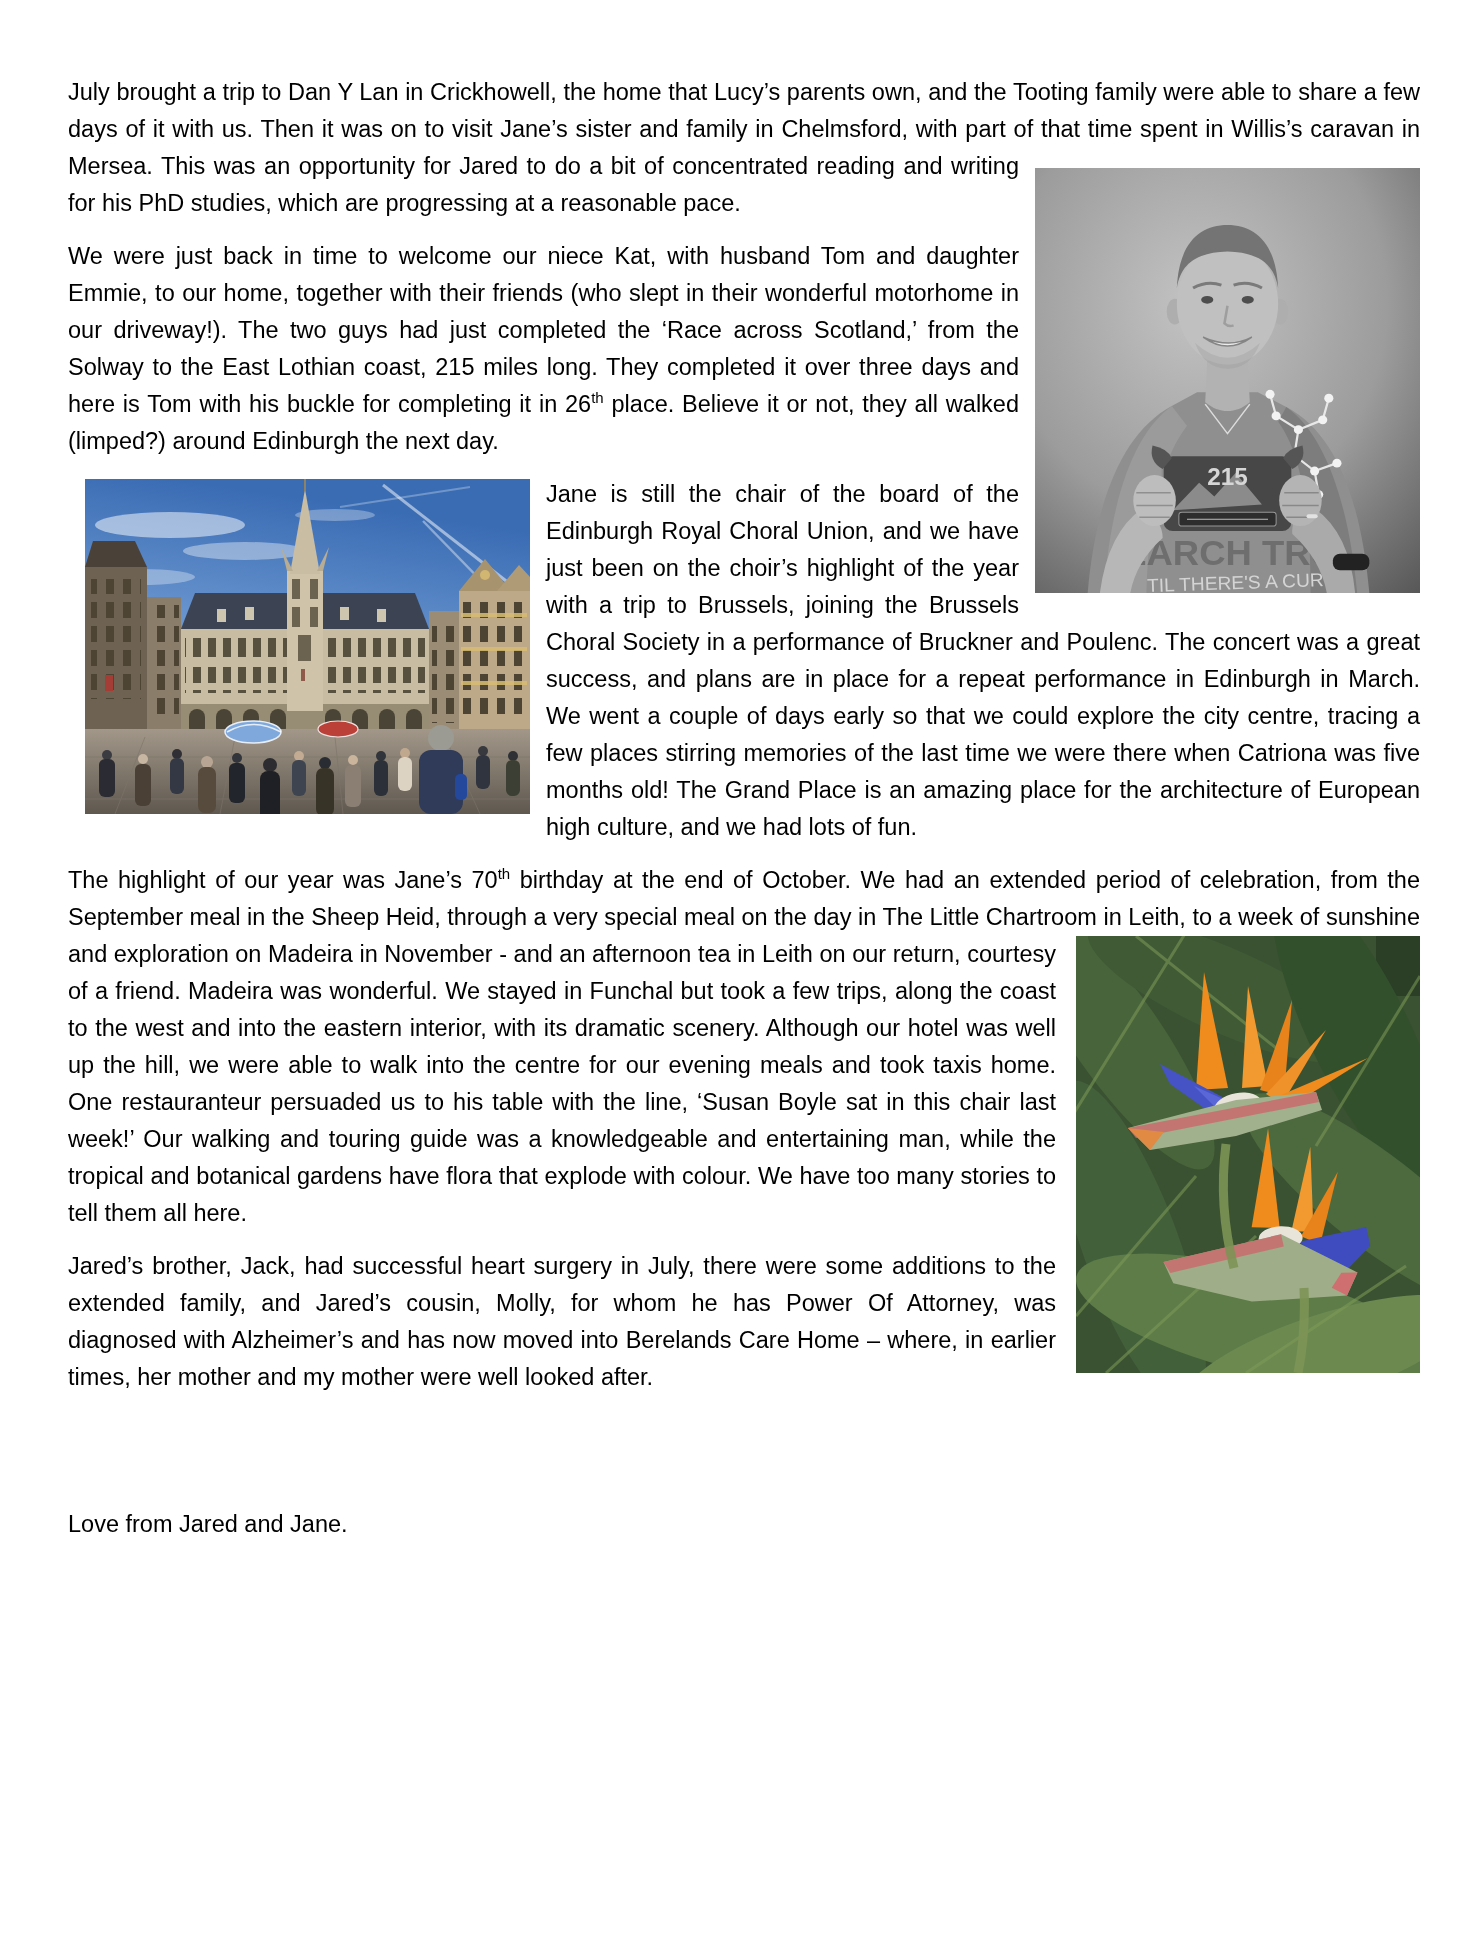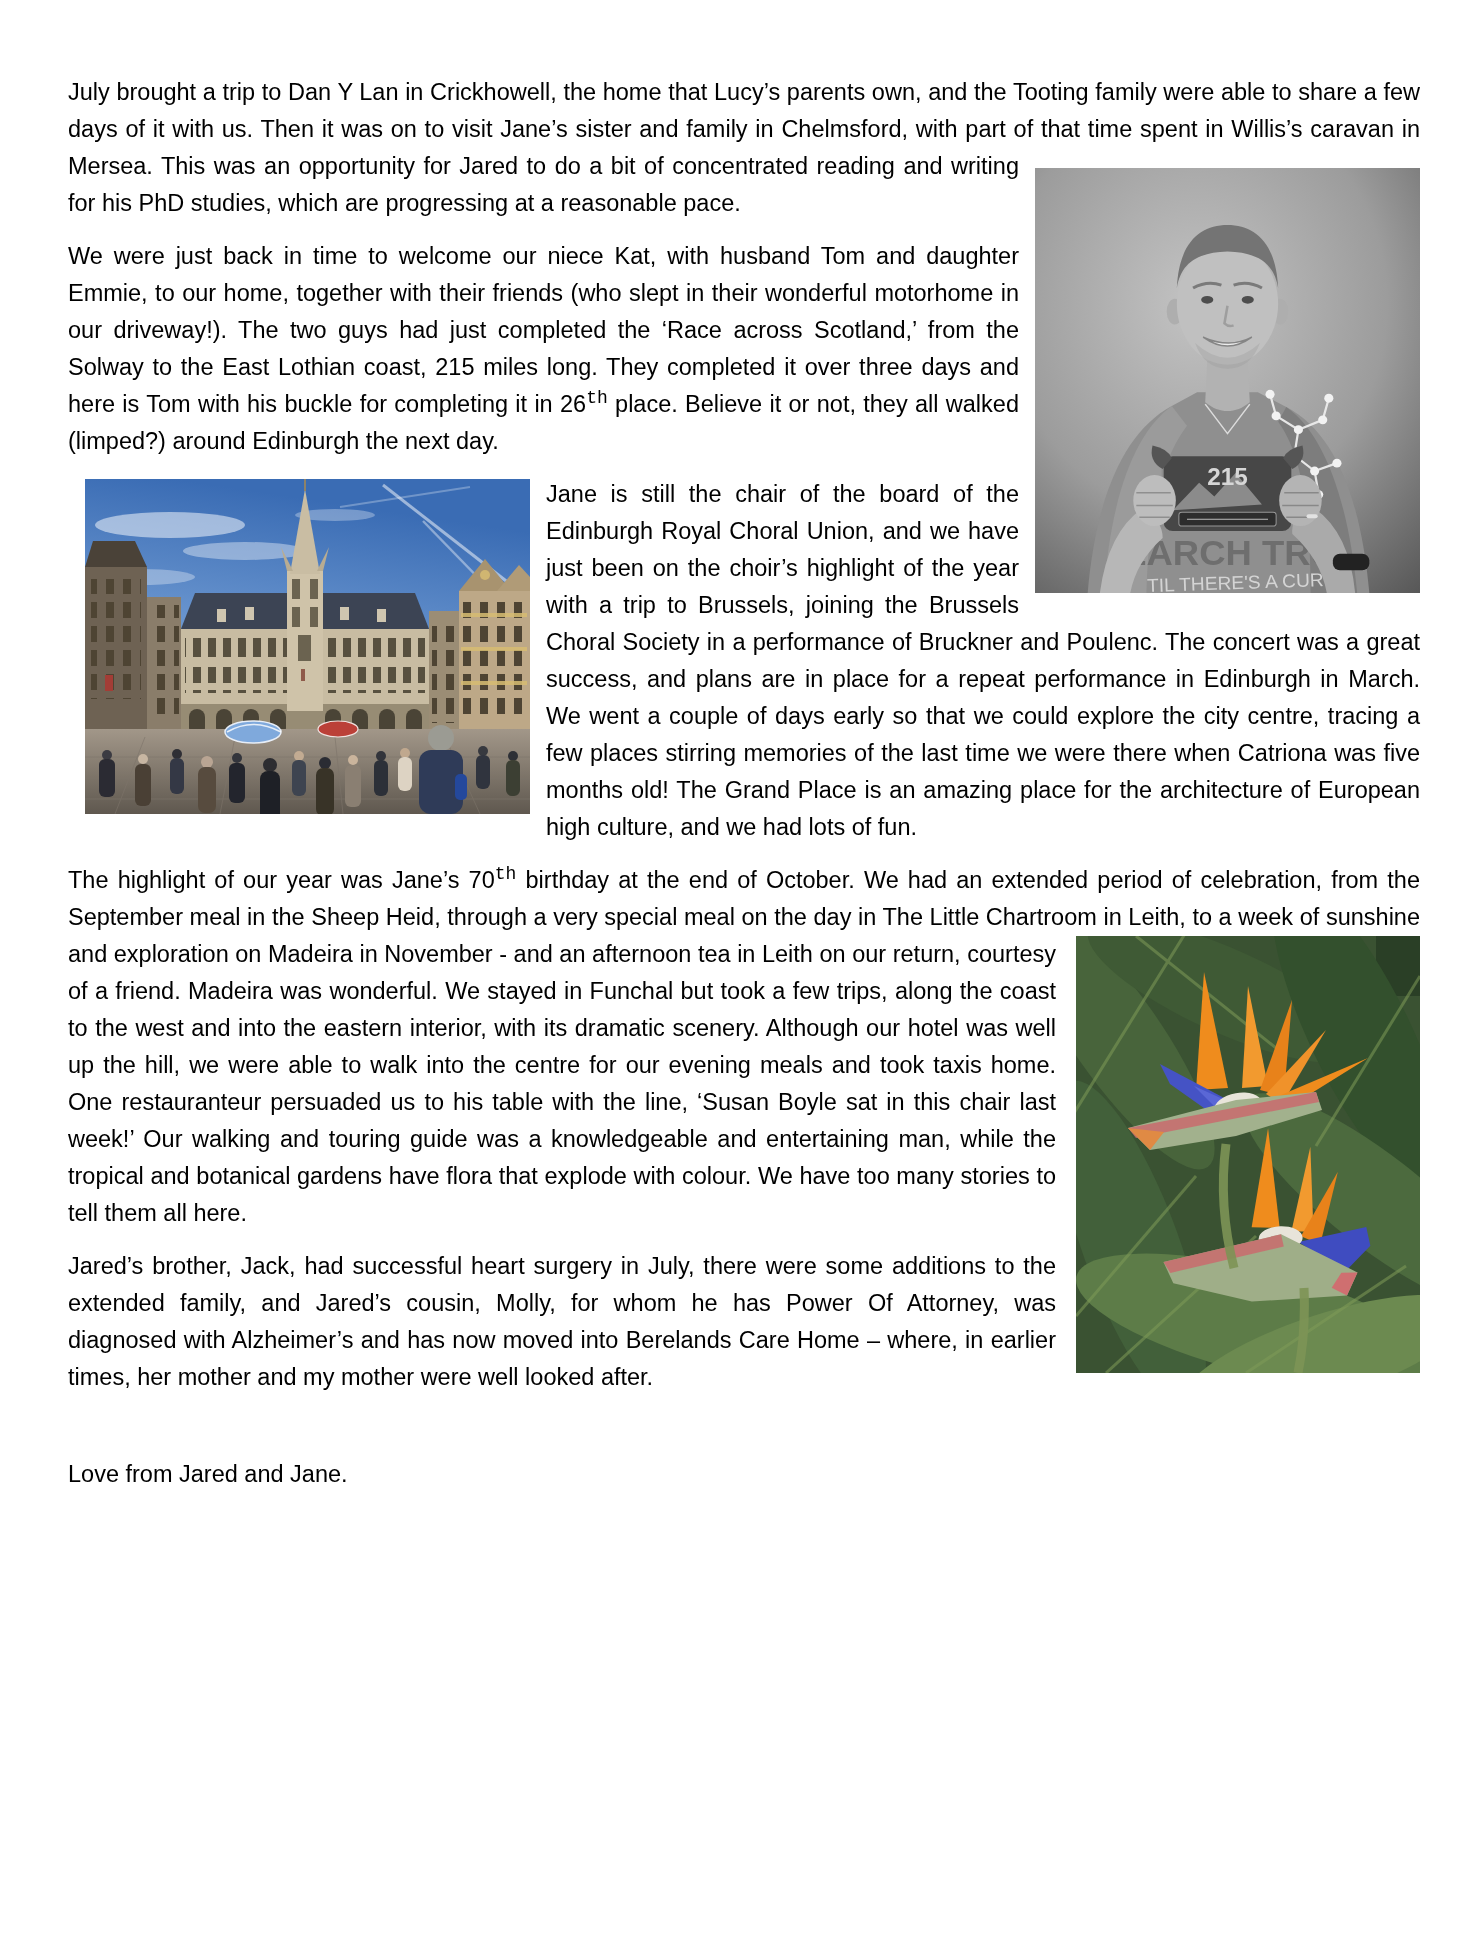--- a/index.html
+++ b/index.html
@@ -10,30 +10,30 @@
     padding: 74px 56px 30px 68px;
     font-family: "Liberation Sans", sans-serif;
     font-size: 23.5px;
     line-height: 37px;
     color: #000000;
     text-align: justify;
     overflow: hidden;
     background: #ffffff;
   }
   p { margin: 0 0 16px 0; }
-  .sup { vertical-align: super; font-size: 18px; line-height: 0; font-family: Liberation Mono, monospace; }
+  .sup { vertical-align: super; font-size: 15px; line-height: 0; }
   .fspacer { float: right; width: 0; }
   .sp-portrait { height: 94px; }
   .sp-flower { height: 74px; }
   .photo { display: block; }
   .photo svg { display: block; }
   .photo-portrait { float: right; clear: right; width: 385px; height: 425px; margin: 0 0 10px 16px; }
   .photo-brussels { float: left; width: 445px; height: 335px; margin: 3px 16px 10px 17px; }
   .photo-flower { float: right; clear: right; width: 344px; height: 437px; margin: 0 0 10px 20px; }
-  .closing { margin-top: 60px; }
+  .closing { margin-top: 110px; }
 </style>
 </head>
 <body>
 
 <div class="page">
 
   <p>
     <span class="fspacer sp-portrait"></span>
     <span class="photo photo-portrait">
       <svg viewBox="0 0 380 432" width="385" height="425" preserveAspectRatio="none" role="img">

